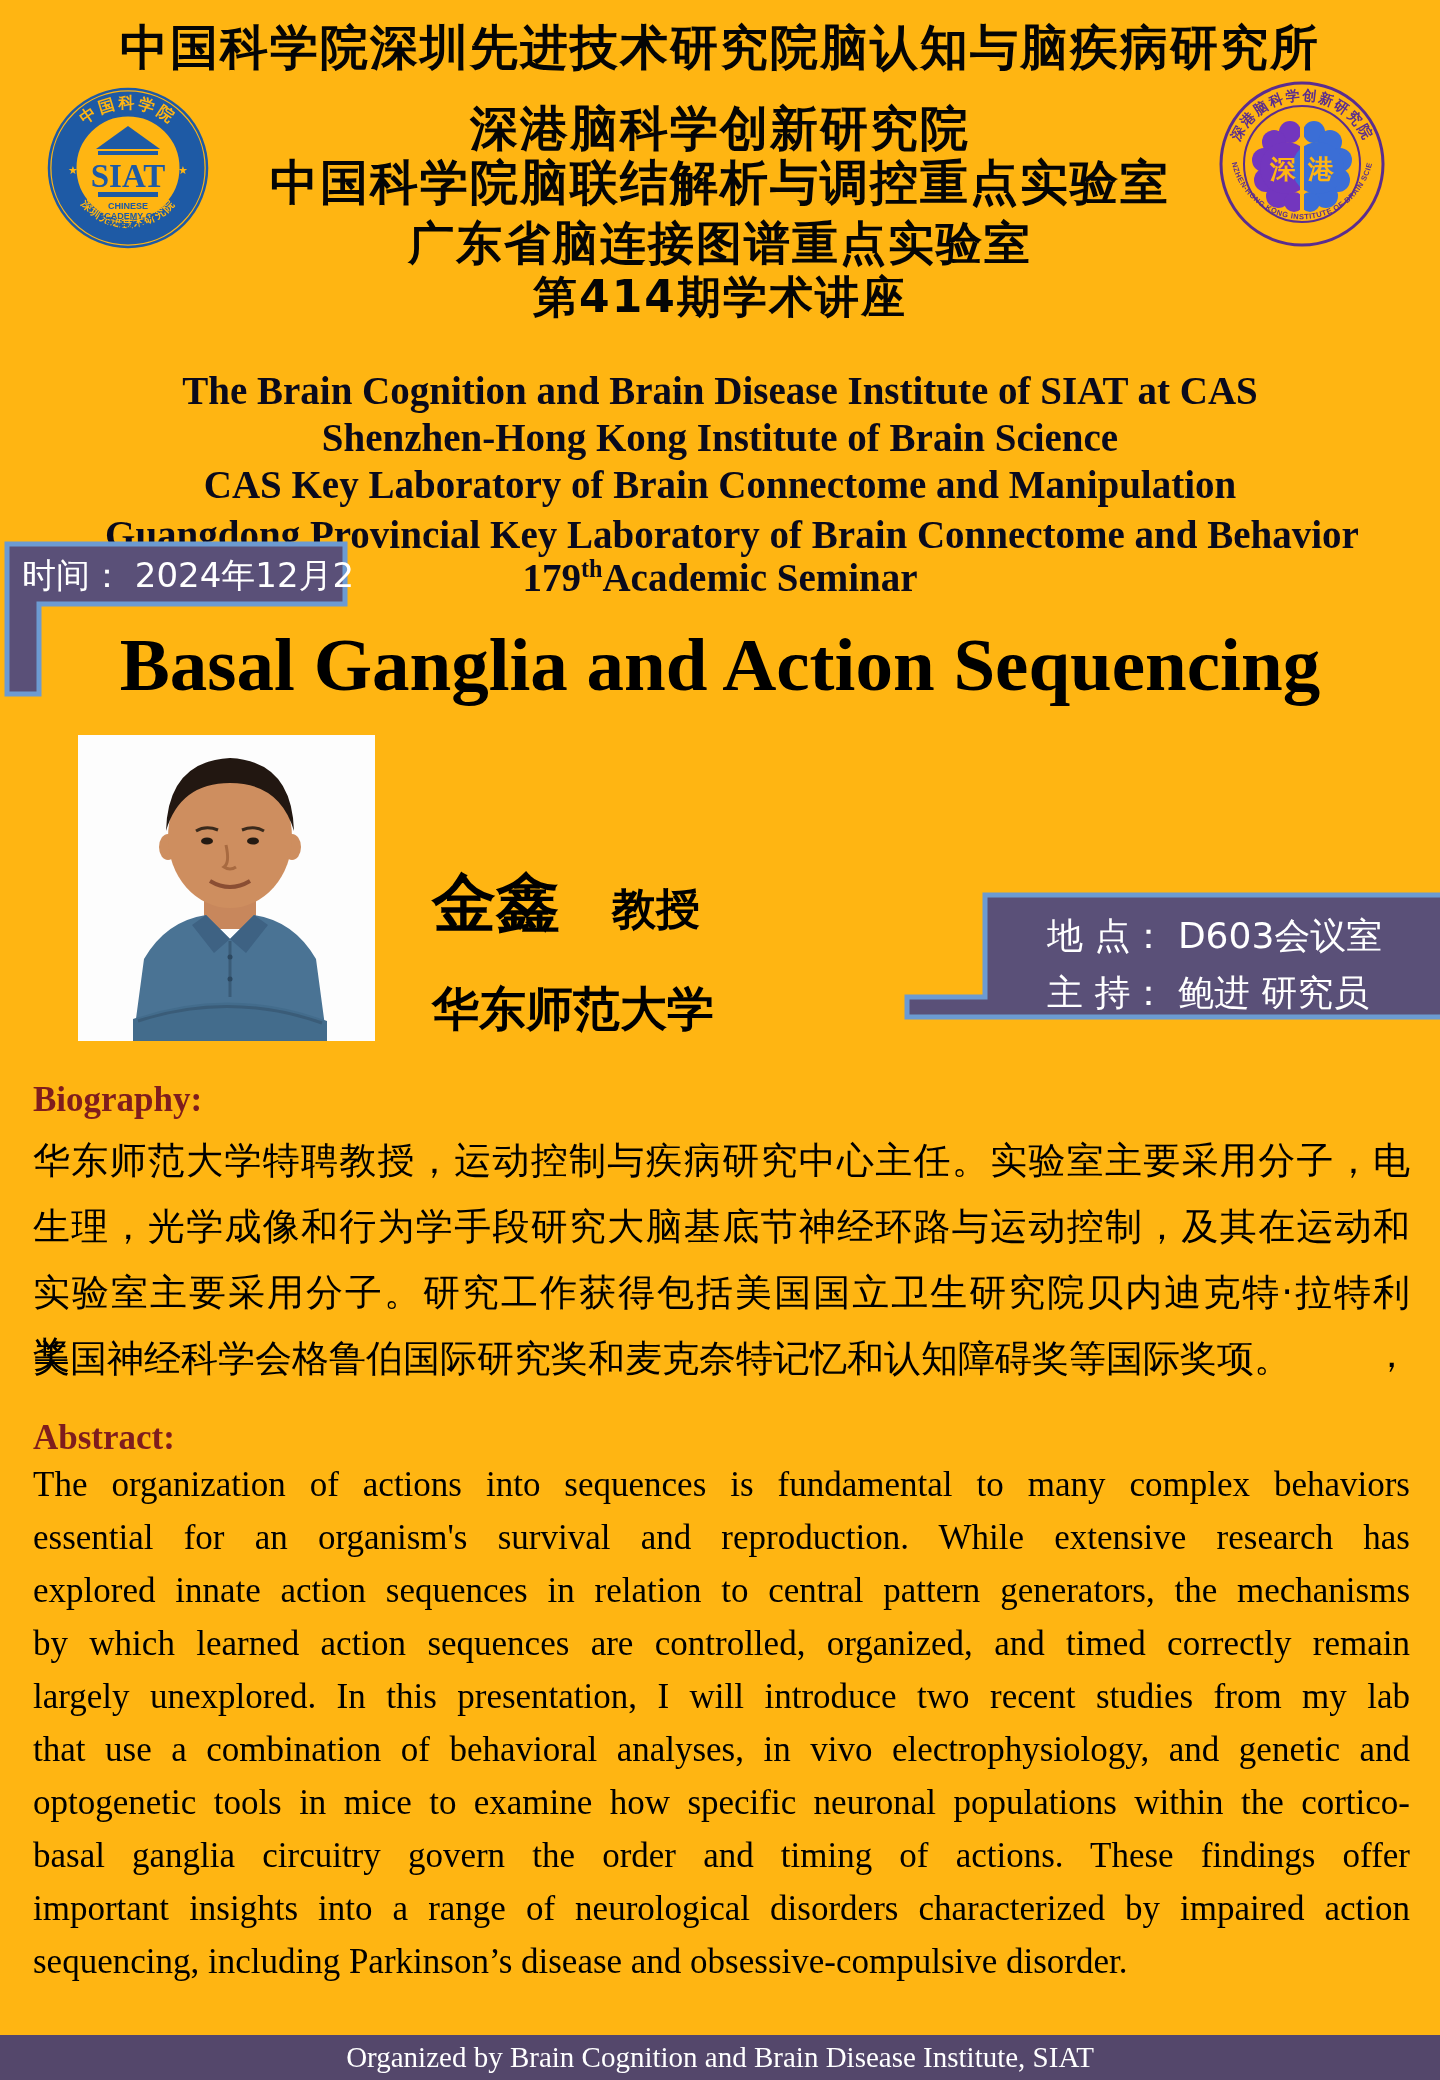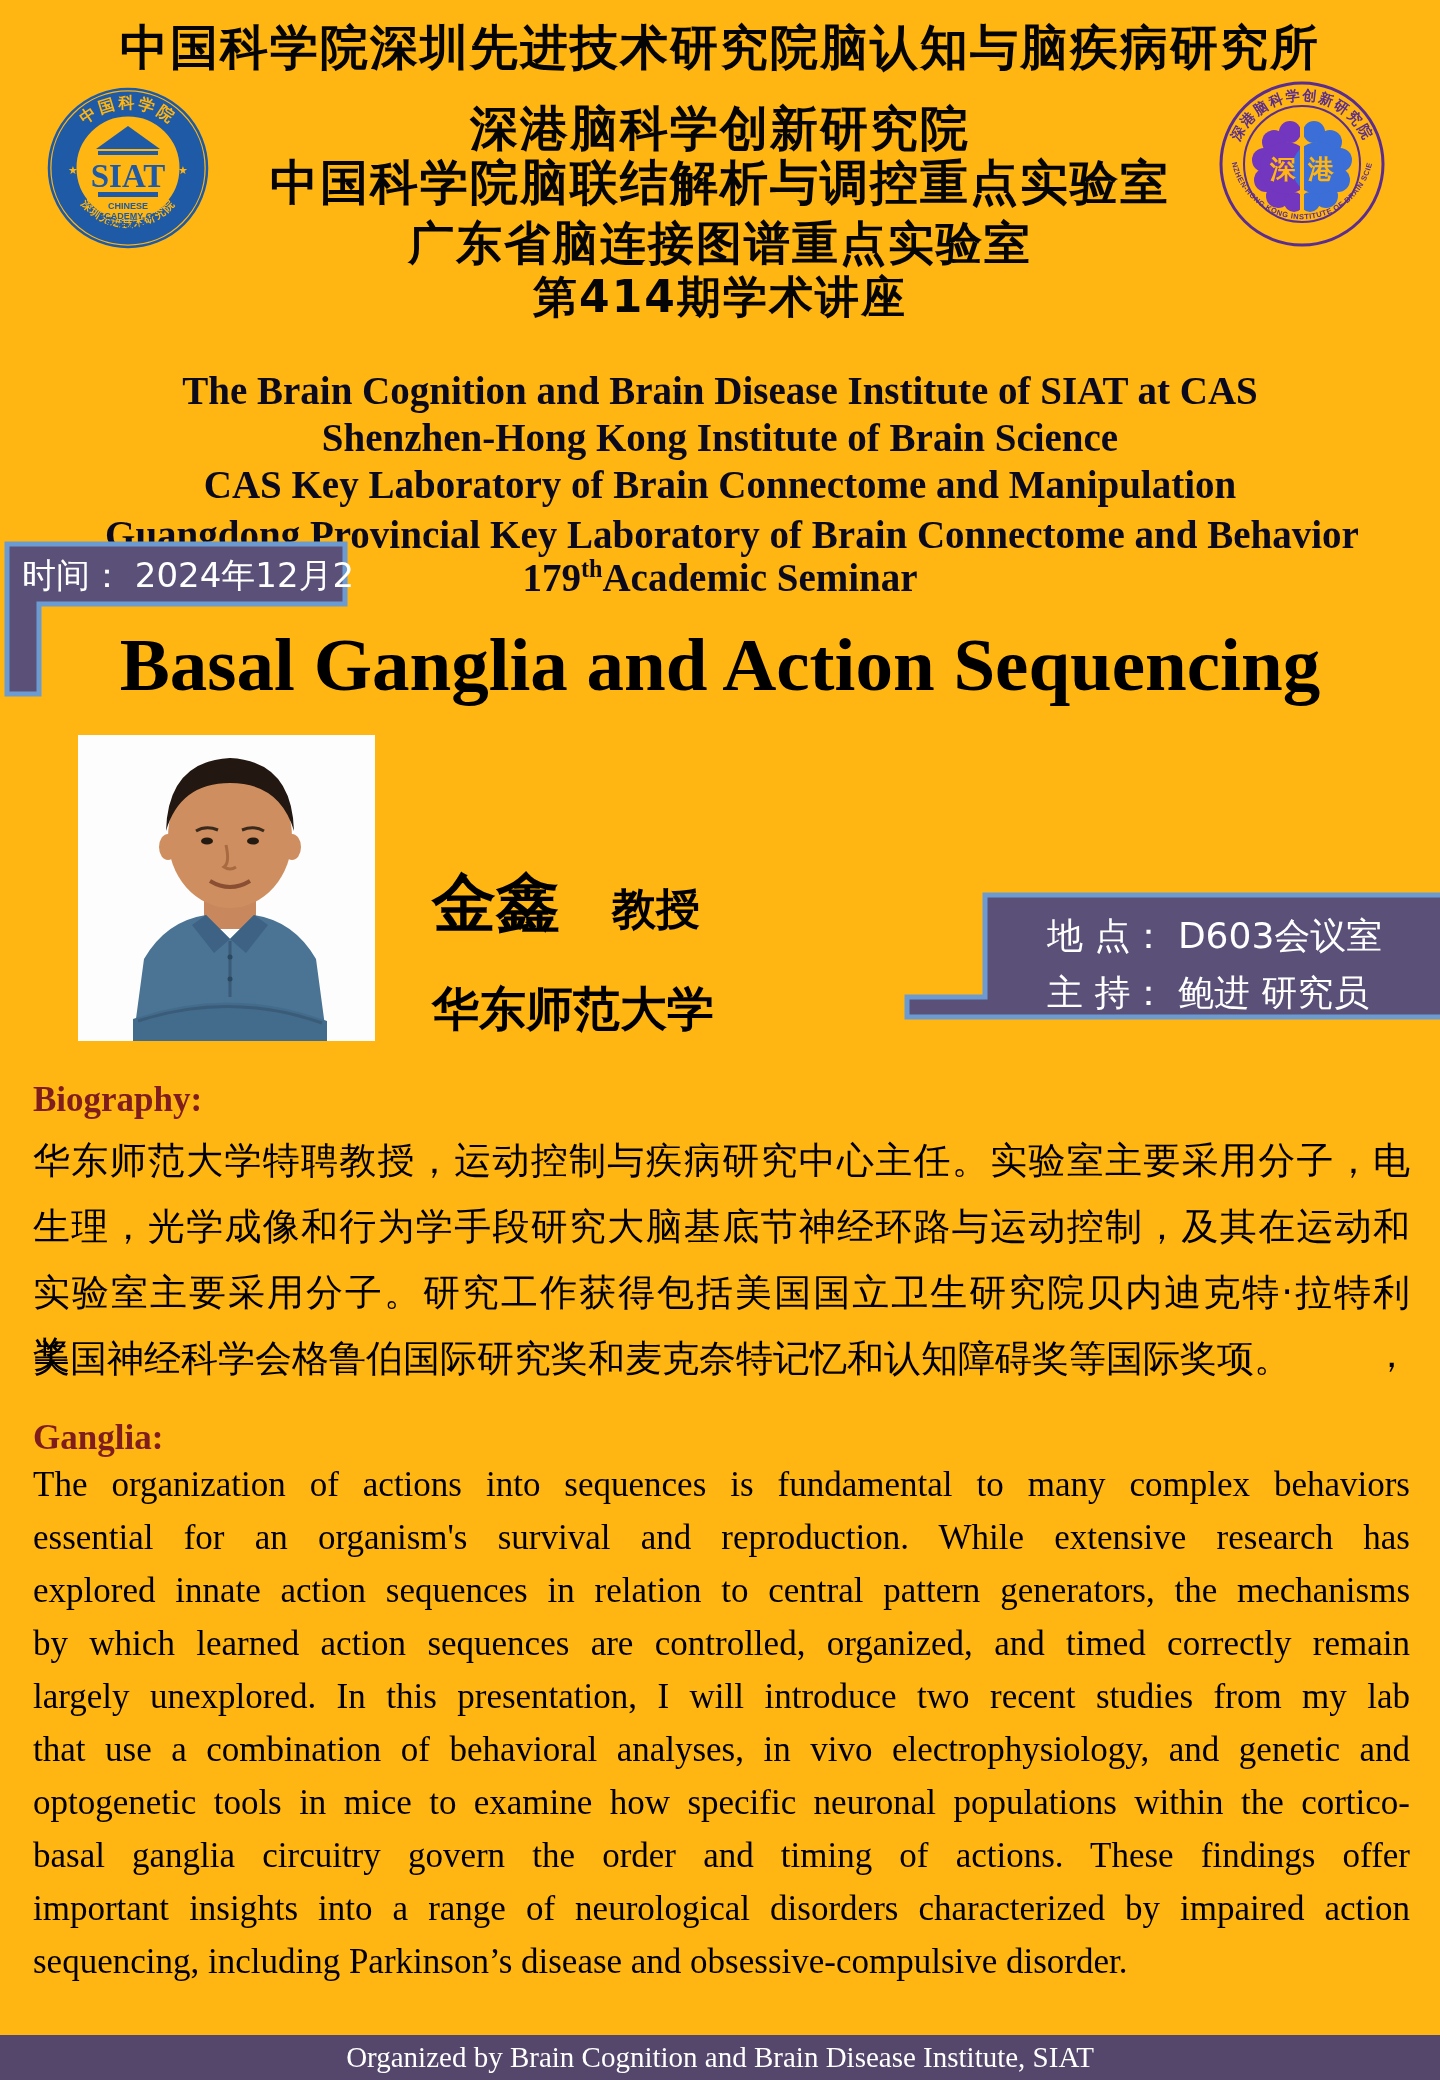--- a/index.html
+++ b/index.html
@@ -190,21 +190,21 @@
 </svg>
 
 <div class="abs sec-heading" style="left:33px;top:1080px;">Biography:</div>
 <div class="abs bio-lines">
   <div class="jline">华东师范大学特聘教授，运动控制与疾病研究中心主任。实验室主要采用分子，电</div>
   <div class="jline">生理，光学成像和行为学手段研究大脑基底节神经环路与运动控制，及其在运动和</div>
   <div class="jline">实验室主要采用分子。研究工作获得包括美国国立卫生研究院贝内迪克特·拉特利奖，</div>
   <div class="jline last">美国神经科学会格鲁伯国际研究奖和麦克奈特记忆和认知障碍奖等国际奖项。</div>
 </div>
 
-<div class="abs sec-heading" style="left:33px;top:1418px;">Ganglia:</div>
+<div class="abs sec-heading" style="left:33px;top:1418px;">Abstract:</div>
 <div class="abs abs-lines">
   <div class="jline">The organization of actions into sequences is fundamental to many complex behaviors</div>
   <div class="jline">essential for an organism's survival and reproduction. While extensive research has</div>
   <div class="jline">explored innate action sequences in relation to central pattern generators, the mechanisms</div>
   <div class="jline">by which learned action sequences are controlled, organized, and timed correctly remain</div>
   <div class="jline">largely unexplored. In this presentation, I will introduce two recent studies from my lab</div>
   <div class="jline">that use a combination of behavioral analyses, in vivo electrophysiology, and genetic and</div>
   <div class="jline">optogenetic tools in mice to examine how specific neuronal populations within the cortico-</div>
   <div class="jline">basal ganglia circuitry govern the order and timing of actions. These findings offer</div>
   <div class="jline">important insights into a range of neurological disorders characterized by impaired action</div>

